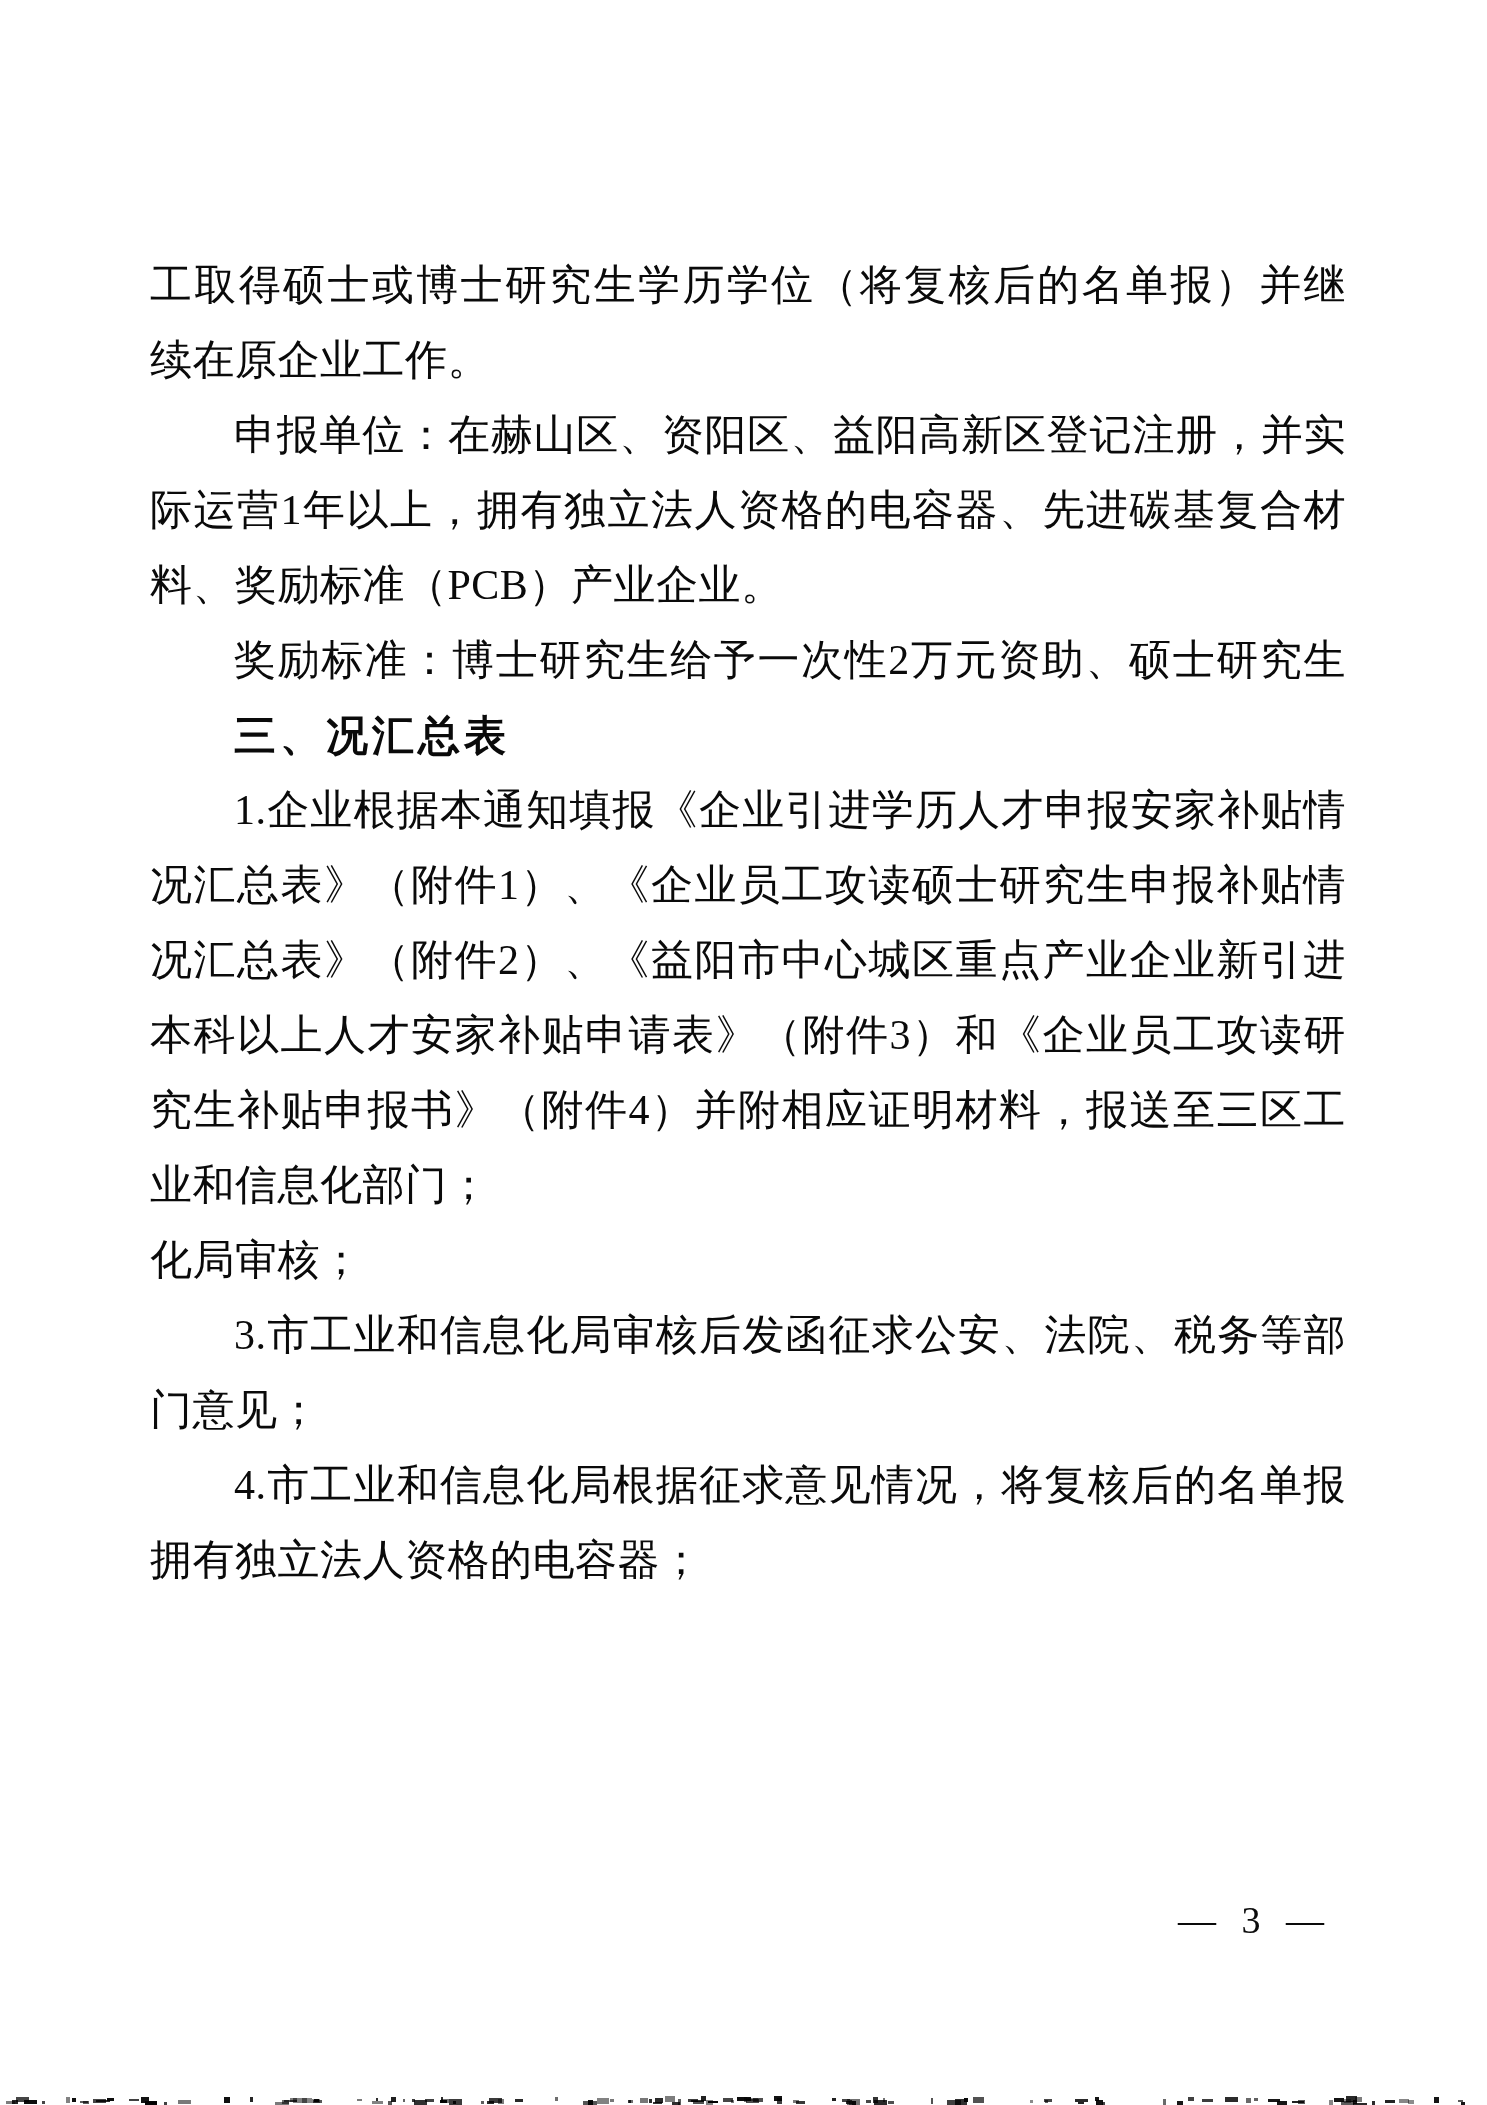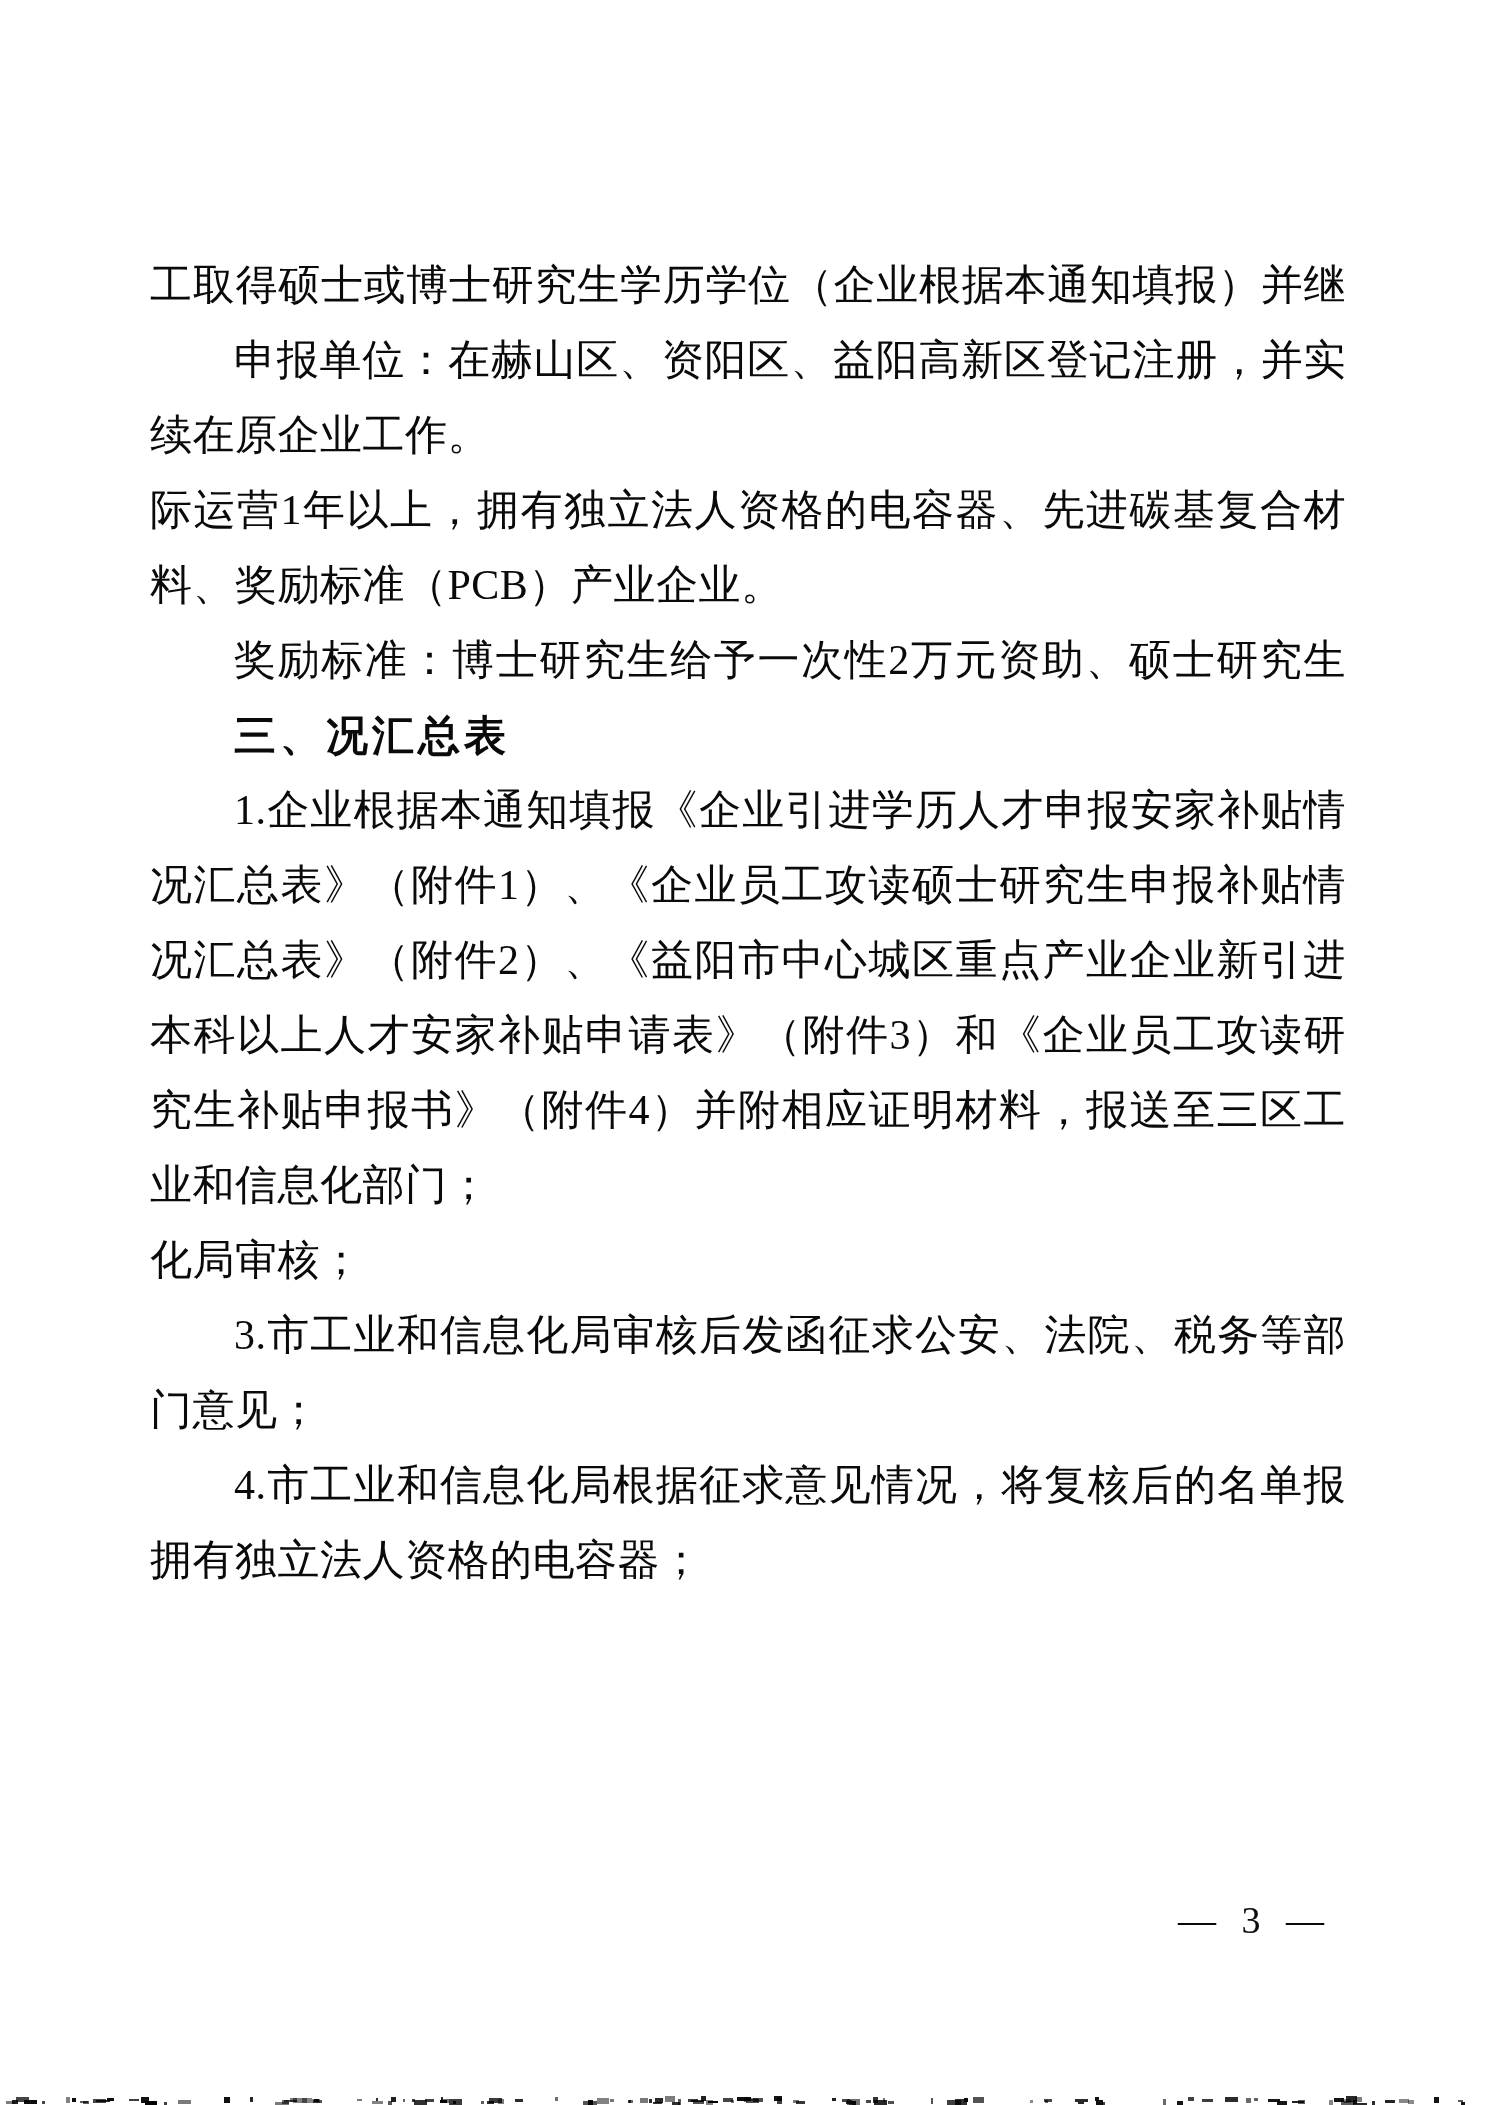--- a/index.html
+++ b/index.html
@@ -67,23 +67,23 @@
     background: #000;
     display: block;
   }
 </style>
 </head>
 <body>
 
 <div class="page">
 
   <div class="textblock">
-    <div class="line full">工取得硕士或博士研究生学历学位（企业根据本通知填报）并继</div>
+    <div class="line full">工取得硕士或博士研究生学历学位（将复核后的名单报）并继</div>
+    <div class="line">续在原企业工作。</div>
     <div class="line indent full">申报单位：在赫山区、资阳区、益阳高新区登记注册，并实</div>
-    <div class="line">续在原企业工作。</div>
     <div class="line full">际运营1年以上，拥有独立法人资格的电容器、先进碳基复合材</div>
     <div class="line">料、奖励标准（PCB）产业企业。</div>
     <div class="line indent full">奖励标准：博士研究生给予一次性2万元资助、硕士研究生</div>
     <div class="line indent heading">三、况汇总表</div>
     <div class="line indent full">1.企业根据本通知填报《企业引进学历人才申报安家补贴情</div>
     <div class="line full">况汇总表》（附件1）、《企业员工攻读硕士研究生申报补贴情</div>
     <div class="line full">况汇总表》（附件2）、《益阳市中心城区重点产业企业新引进</div>
     <div class="line full">本科以上人才安家补贴申请表》（附件3）和《企业员工攻读研</div>
     <div class="line full">究生补贴申报书》（附件4）并附相应证明材料，报送至三区工</div>
     <div class="line">业和信息化部门；</div>

